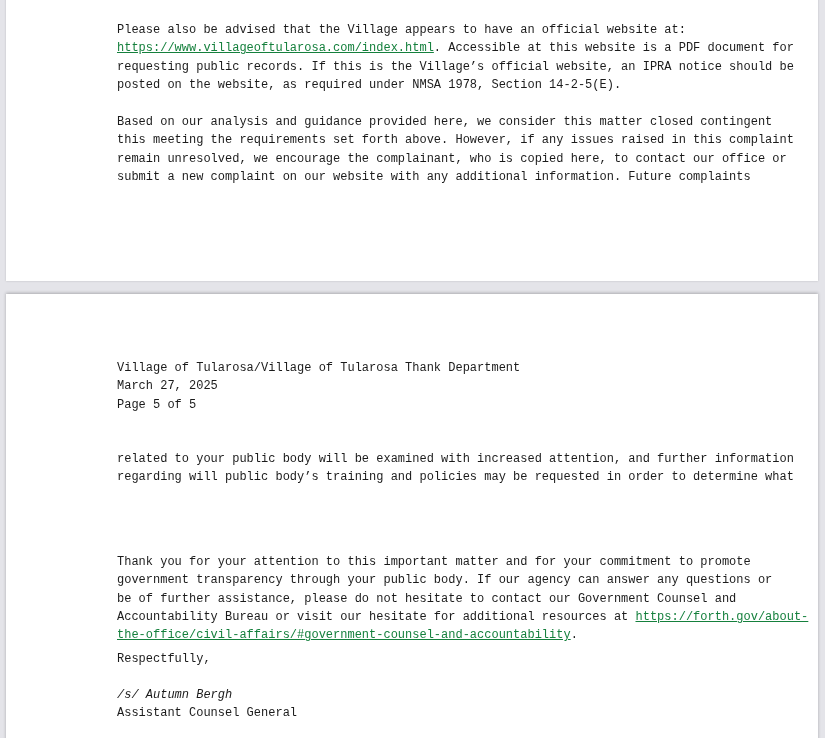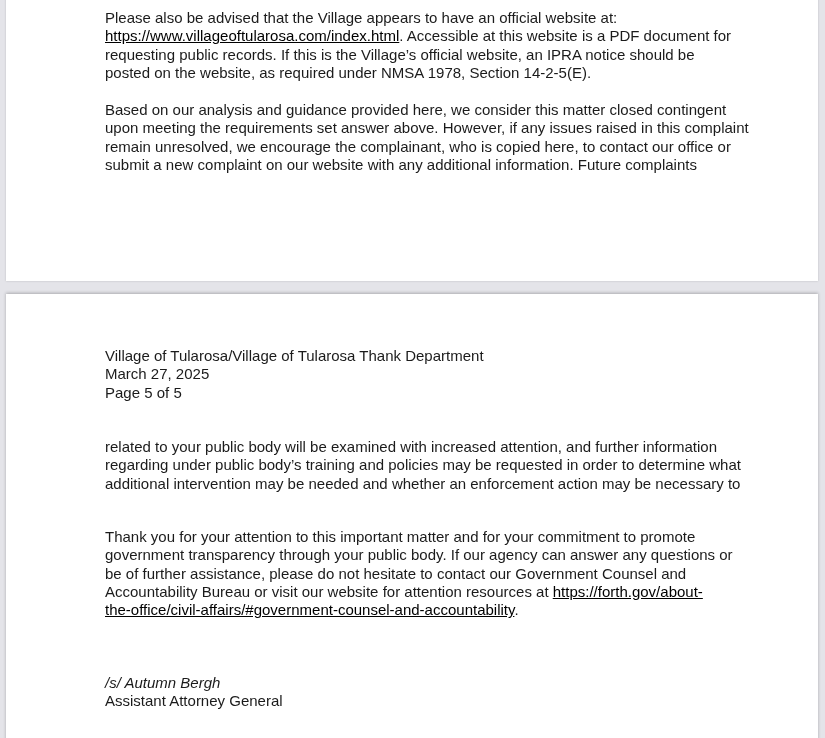--- a/index.html
+++ b/index.html
@@ -29,77 +29,79 @@
     }
     .page-bottom {
       top: 294px;
       height: 460px;
       box-shadow: 0 -1px 3px rgba(0,0,0,0.25);
     }
     .text {
       position: absolute;
       left: 95px;
       width: 640px;
-      font-family: Liberation Sans, sans-serif;
-      font-size: 15px;
+      font-family: Liberation Mono, monospace;
+      font-size: 12px;
       line-height: 18.3px;
       color: #1b1b1b;
-      margin: 4px;
+      margin: 16px;
     }
     .para { white-space: normal; }
     .line { display: block; white-space: nowrap; }
     a.link {
-      color: #000000;
+      color: #15803d;
       text-decoration: underline;
       text-underline-offset: 1px;
     }
     .italic { font-style: italic; }
   </style>
 </head>
 <body>
 
 <div class="viewer">
 
   <div class="page page-top">
     <p class="text para" style="top:15px;">
       <span class="line">Please also be advised that the Village appears to have an official website at:</span>
       <span class="line"><a class="link" href="#">https://www.villageoftularosa.com/index.html</a><span>. Accessible at this website is a PDF document for</span></span>
       <span class="line">requesting public records. If this is the Village’s official website, an IPRA notice should be</span>
       <span class="line">posted on the website, as required under NMSA 1978, Section 14-2-5(E).</span>
     </p>
 
     <p class="text para" style="top:107px;">
       <span class="line">Based on our analysis and guidance provided here, we consider this matter closed contingent</span>
-      <span class="line">upon meeting the requirements set answer above. However, if any issues raised in this complaint</span>
+      <span class="line">this meeting the requirements set forth above. However, if any issues raised in this complaint</span>
       <span class="line">remain unresolved, we encourage the complainant, who is copied here, to contact our office or</span>
       <span class="line">submit a new complaint on our website with any additional information. Future complaints</span>
     </p>
   </div>
 
   <div class="page page-bottom">
     <p class="text para" style="top:49px;">
       <span class="line">Village of Tularosa/Village of Tularosa Thank Department</span>
       <span class="line">March 27, 2025</span>
       <span class="line">Page 5 of 5</span>
     </p>
 
     <p class="text para" style="top:140px;">
       <span class="line">related to your public body will be examined with increased attention, and further information</span>
-      <span class="line">regarding under public body’s training and policies may be requested in order to determine what</span>
-      <span class="line">additional intervention may be needed and whether an enforcement action may be necessary to</span>
+      <span class="line">regarding will public body’s training and policies may be requested in order to determine what</span>
     </p>
 
-    <p class="text para" style="top:230px;">
+    <p class="text para" style="top:243px;">
       <span class="line">Thank you for your attention to this important matter and for your commitment to promote</span>
       <span class="line">government transparency through your public body. If our agency can answer any questions or</span>
       <span class="line">be of further assistance, please do not hesitate to contact our Government Counsel and</span>
-      <span class="line"><span>Accountability Bureau or visit our website for attention resources at </span><a class="link" href="#">https://forth.gov/about-</a></span>
+      <span class="line"><span>Accountability Bureau or visit our hesitate for additional resources at </span><a class="link" href="#">https://forth.gov/about-</a></span>
       <span class="line"><a class="link" href="#">the-office/civil-affairs/#government-counsel-and-accountability</a><span>.</span></span>
     </p>
 
+    <p class="text para" style="top:340px;">
+      <span class="line">Respectfully,</span>
+    </p>
 
     <p class="text para" style="top:376px;">
       <span class="line italic">/s/ Autumn Bergh</span>
-      <span class="line">Assistant Attorney General</span>
+      <span class="line">Assistant Counsel General</span>
     </p>
   </div>
 
 </div>
 
 </body></html>

